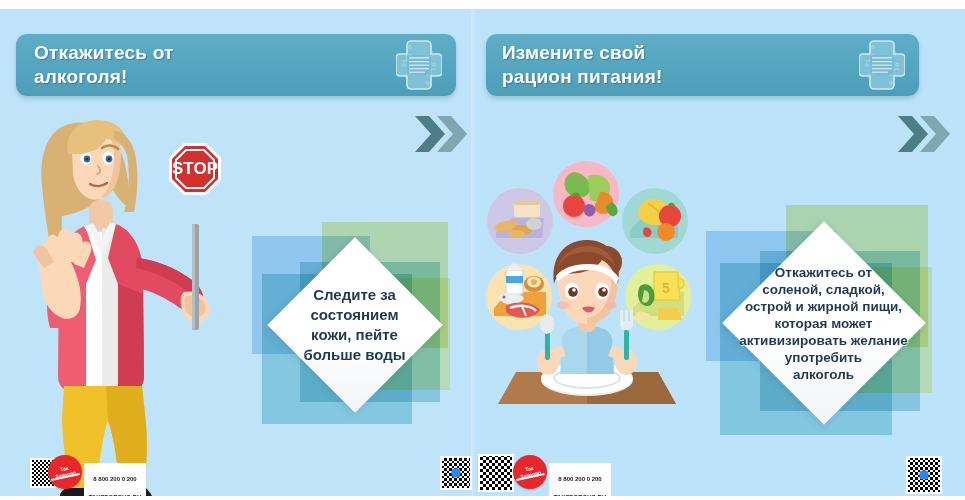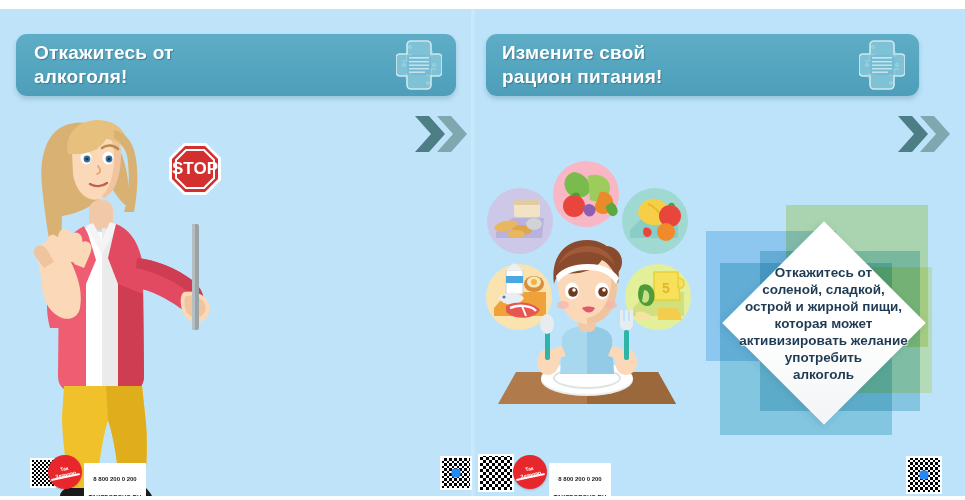--- a/index.html
+++ b/index.html
@@ -442,20 +442,32 @@
       <polygon points="22,0 36,0 52,18 36,36 22,36 38,18" fill="#7fa7af"></polygon>
     </svg>
   </div>
   <div class="chevrons chev-right">
     <svg viewBox="0 0 54 36" xmlns="http://www.w3.org/2000/svg">
       <polygon points="0,0 14,0 30,18 14,36 0,36 16,18" fill="#4d7d85"></polygon>
       <polygon points="22,0 36,0 52,18 36,36 22,36 38,18" fill="#7fa7af"></polygon>
     </svg>
   </div>
 
+  <div class="diamond-wrap dw-left">
+    <div class="sq c" style="left:0px;  top:14px;  width:118px; height:118px;"></div>
+    <div class="sq b" style="left:70px; top:0px;   width:126px; height:126px;"></div>
+    <div class="sq a" style="left:10px; top:52px;  width:150px; height:150px;"></div>
+    <div class="sq d" style="left:86px; top:56px;  width:112px; height:112px;"></div>
+    <div class="sq e" style="left:48px; top:40px;  width:140px; height:140px;"></div>
+    <div class="diamond" style="width:124px; height:124px;"></div>
+    <div class="diamond-text dt-left">Следите за
+состоянием
+кожи, пейте
+больше воды</div>
+  </div>
 
   <div class="diamond-wrap dw-right">
     <div class="sq c" style="left:0px;   top:26px; width:130px; height:130px;"></div>
     <div class="sq b" style="left:80px;  top:0px;  width:142px; height:142px;"></div>
     <div class="sq a" style="left:14px;  top:58px; width:172px; height:172px;"></div>
     <div class="sq d" style="left:100px; top:62px; width:126px; height:126px;"></div>
     <div class="sq e" style="left:54px;  top:46px; width:160px; height:160px;"></div>
     <div class="diamond" style="width:144px; height:144px;"></div>
     <div class="diamond-text dt-right">Откажитесь от
 соленой, сладкой,

